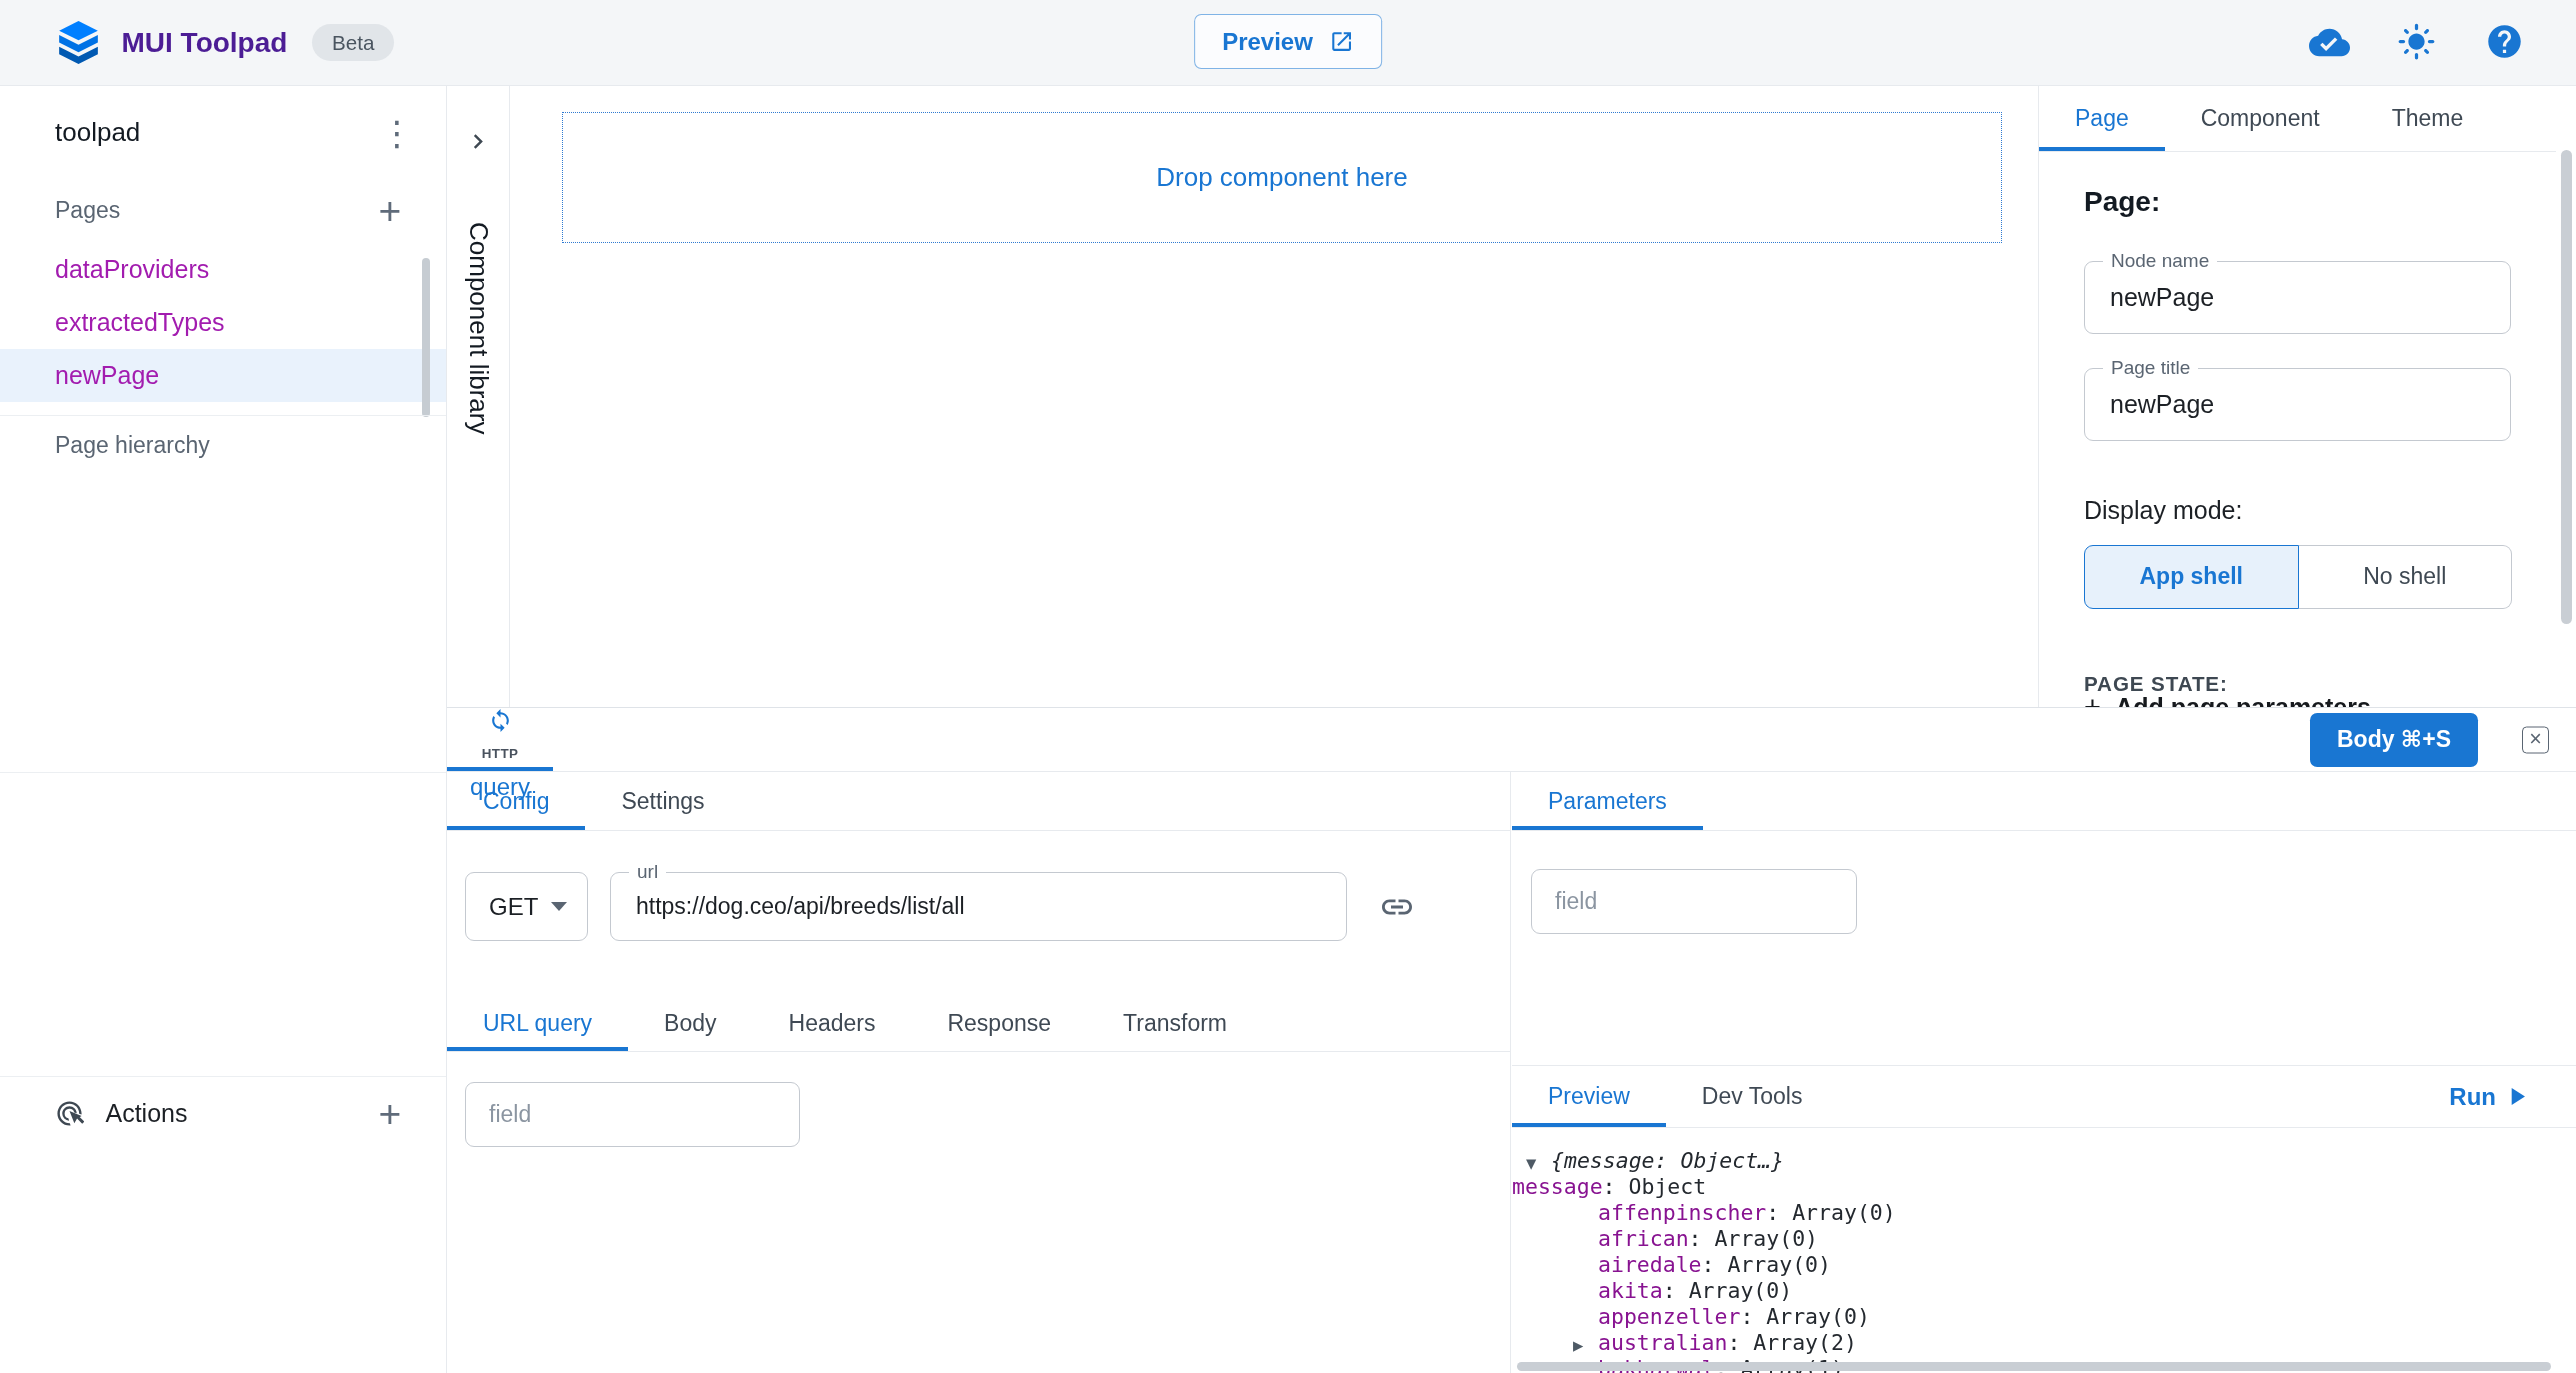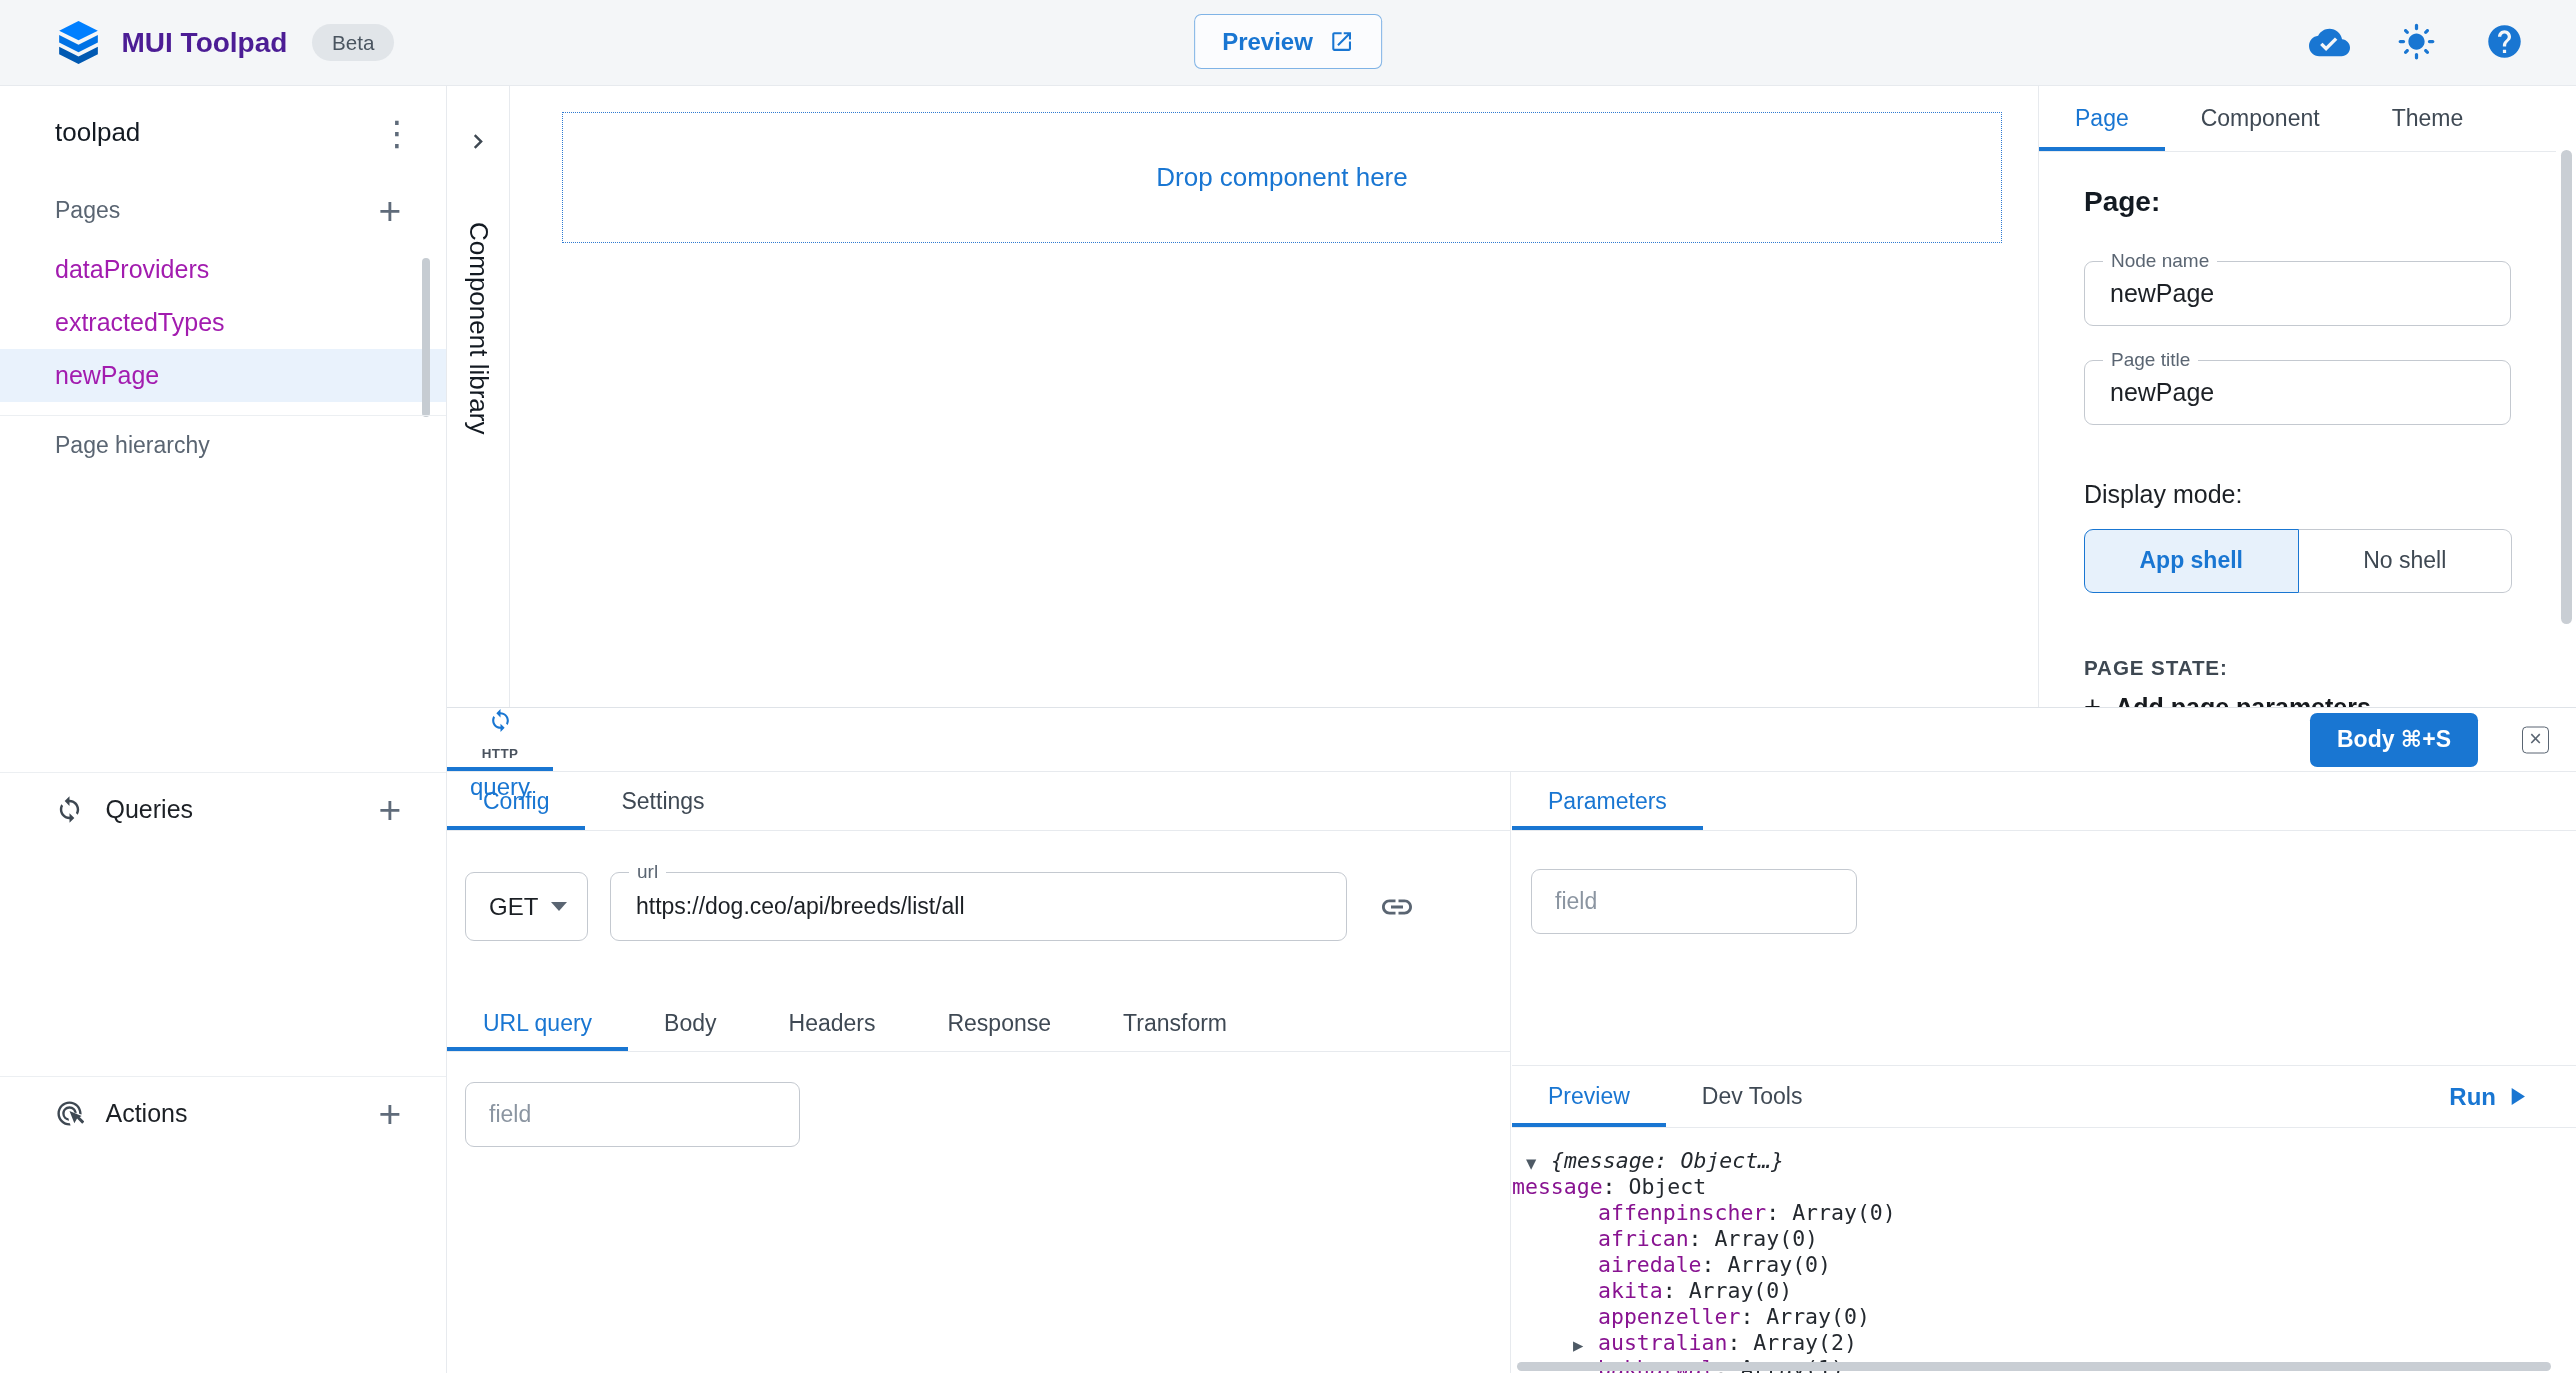--- a/index.html
+++ b/index.html
@@ -51,21 +51,21 @@
   .tabbar { display:flex; height:100%; }
   .tab { height:100%; display:flex; align-items:center; padding:0 36px; font-size:23px; font-weight:500; color:#3f4954; position:relative; cursor:pointer; white-space:nowrap; }
   .tab.active { color:#1976d2; }
   .tab.active::after { content:""; position:absolute; left:0; right:0; bottom:0; height:3.6px; background:#1976d2; }
 
   
   .inspector { position:absolute; left:2038px; top:86px; width:518px; height:621px; background:#fff; border-left:0.9px solid #e7eaee; overflow:hidden; z-index:10; }
   .insp-tabs { height:66px; border-bottom:0.9px solid #e7eaee; }
   .insp-content { padding:34px 45px 0 45px; }
   .insp-heading { font-size:28px; font-weight:700; color:#131a22; }
-  .mui-field { position:relative; height:65px; border:0.9px solid #c4c9d0; border-radius:9px; background:#fff; }
+  .mui-field { position:relative; height:73px; border:0.9px solid #c4c9d0; border-radius:9px; background:#fff; }
   .mui-field label { position:absolute; top:-12.5px; left:18px; background:#fff; padding:0 8px; font-size:19px; color:#5a6572; }
   .mui-field input { width:100%; height:100%; border:none; outline:none; background:transparent; font-size:25px; color:#1c2025; padding:0 25px; font-family:inherit; border-radius:9px; }
   .f1 { margin-top:43px; } .f2 { margin-top:34px; }
   .display-label { margin-top:55px; font-size:25px; color:#1c2025; }
   .toggle-group { margin-top:19.7px; display:flex; width:428px; }
   .toggle { flex:1; height:64px; display:flex; align-items:center; justify-content:center; font-size:23px; cursor:pointer; }
   .toggle.selected { background:#e7f1fb; border:0.9px solid #1976d2; color:#1976d2; font-weight:600; border-radius:9px 0 0 9px; }
   .toggle.unselected { border:0.9px solid #c4c9d0; border-left:none; color:#3e4852; border-radius:0 9px 9px 0; background:#fff; }
   .page-state { margin-top:63px; font-size:20.6px; font-weight:600; letter-spacing:0.9px; color:#3e4852; }
   .add-params { position:absolute; left:45px; top:605px; display:flex; align-items:center; gap:14.3px; font-size:25px; font-weight:600; color:#16191d; cursor:pointer; white-space:nowrap; }
@@ -183,29 +183,20 @@
     </div>
   </div>
   <div class="sb-thumb"></div>
 
   <div class="sb-div div-a"></div>
   <div class="sb-row hier-row">
     <span class="section-label">Page hierarchy</span>
   </div>
 
   <div class="sb-div div-b"></div>
-  <div class="sb-row queries-row">
-    <span class="sb-icon">
-      <svg viewBox="0 0 24 24" width="29" height="29" fill="currentColor">
-          <path d="M12 4V1L8 5l4 4V6c3.31 0 6 2.69 6 6 0 1.01-.25 1.97-.7 2.8l1.46 1.46C19.54 15.03 20 13.57 20 12c0-4.42-3.58-8-8-8zm0 14c-3.31 0-6-2.69-6-6 0-1.01.25-1.97.7-2.8L5.24 7.74C4.46 8.97 4 10.43 4 12c0 4.42 3.58 8 8 8v3l4-4-4-4v3z"></path>
-        </svg>
-    </span>
-    <span class="item-label">Queries</span>
-    <span class="plus"></span>
-  </div>
 
   <div class="sb-div div-c"></div>
   <div class="sb-row actions-row">
     <span class="sb-icon">
       <svg viewBox="0 0 24 24" width="29" height="29" fill="currentColor">
           <path d="M11.71 17.99A6.01 6.01 0 0 1 6 12c0-3.31 2.69-6 6-6 3.22 0 5.84 2.53 5.99 5.71l-2.1-.63a3.999 3.999 0 1 0-4.81 4.81l.63 2.1zM22 12c0 .3-.01.6-.04.9l-1.97-.59c.01-.1.01-.21.01-.31 0-4.42-3.58-8-8-8s-8 3.58-8 8 3.58 8 8 8c.1 0 .21 0 .31-.01l.59 1.97c-.3.03-.6.04-.9.04-5.52 0-10-4.48-10-10S6.48 2 12 2s10 4.48 10 10zm-3.77 4.26L22 14l-10-4 4 10 2.26-3.77 4.24 4.24 1.73-1.73-4.24-4.24z"></path>
         </svg>
     </span>
     <span class="item-label">Actions</span>
     <span class="plus"></span>

